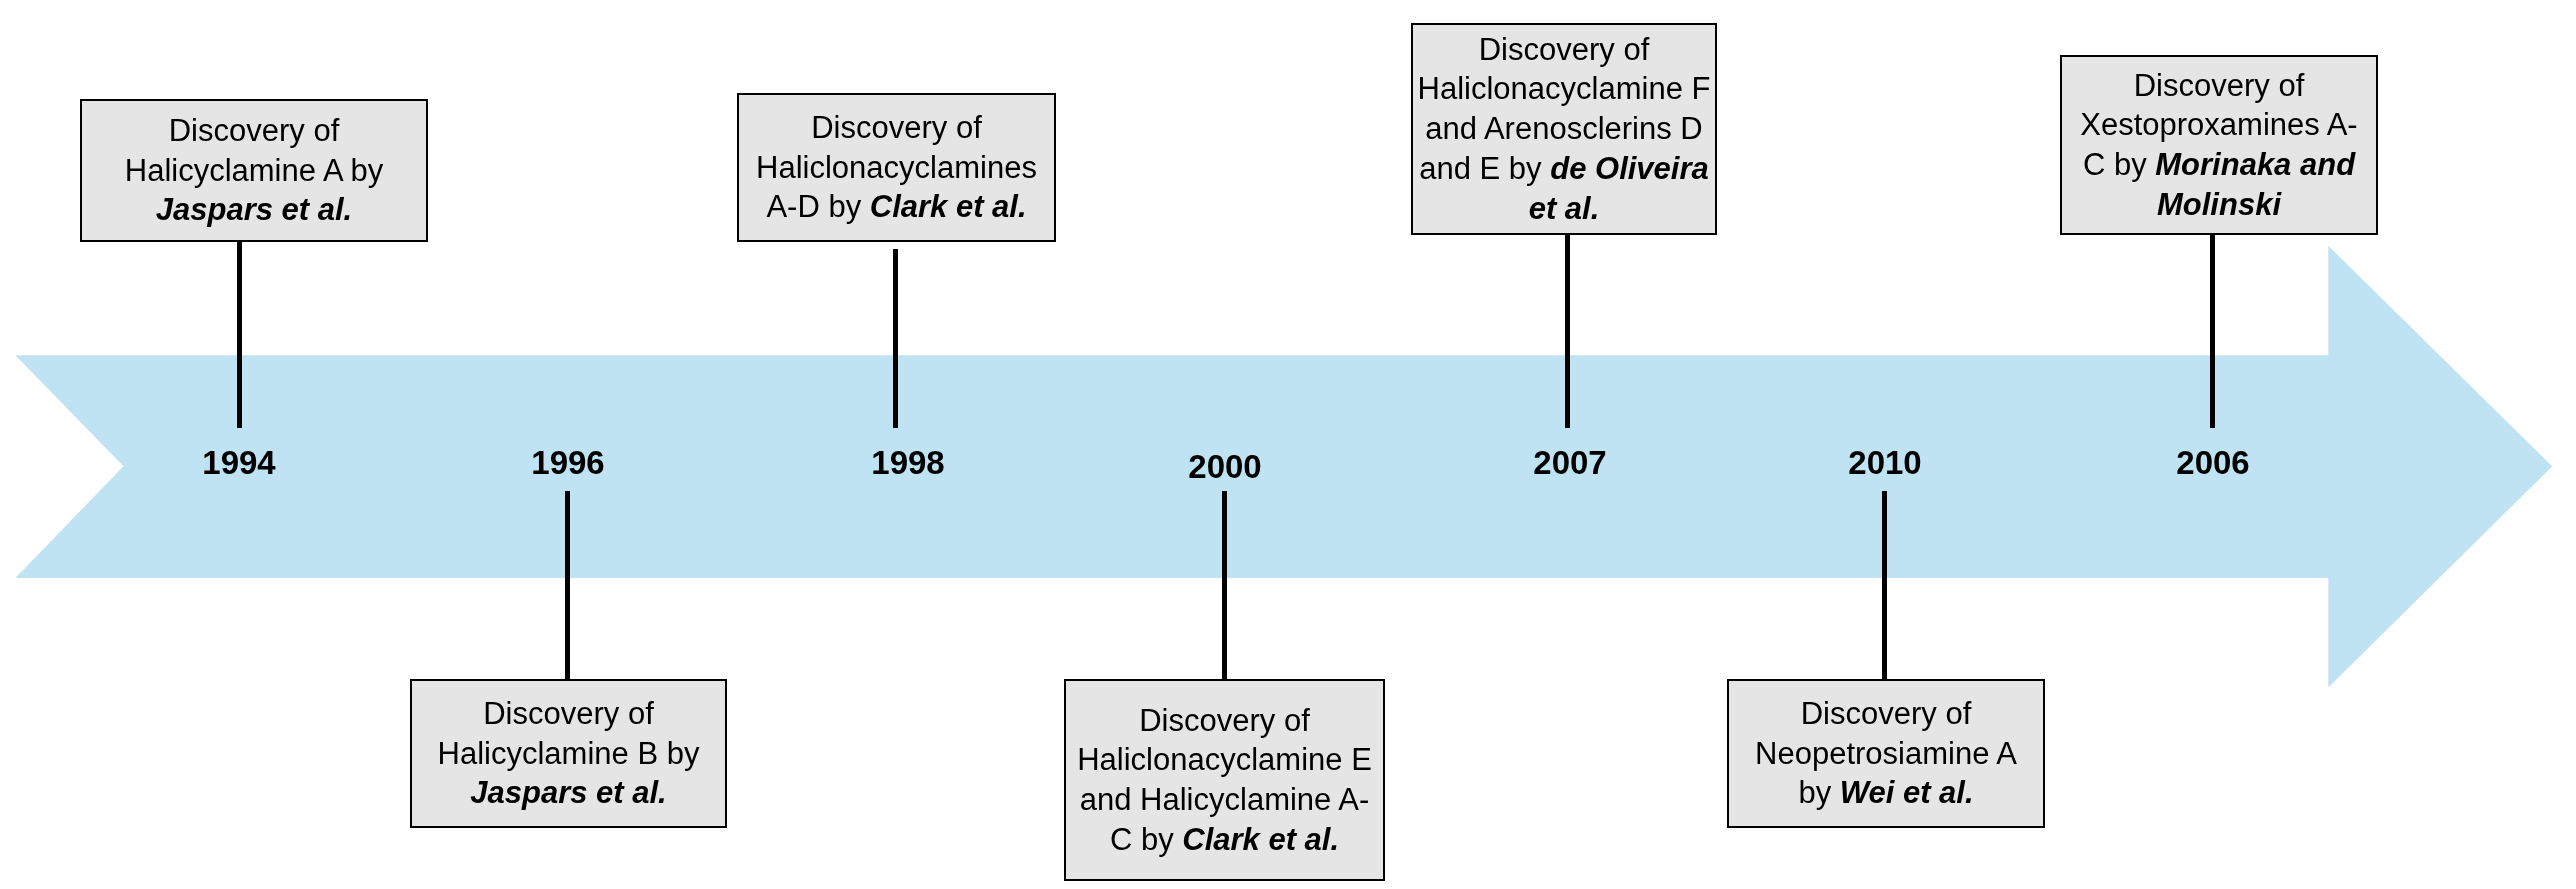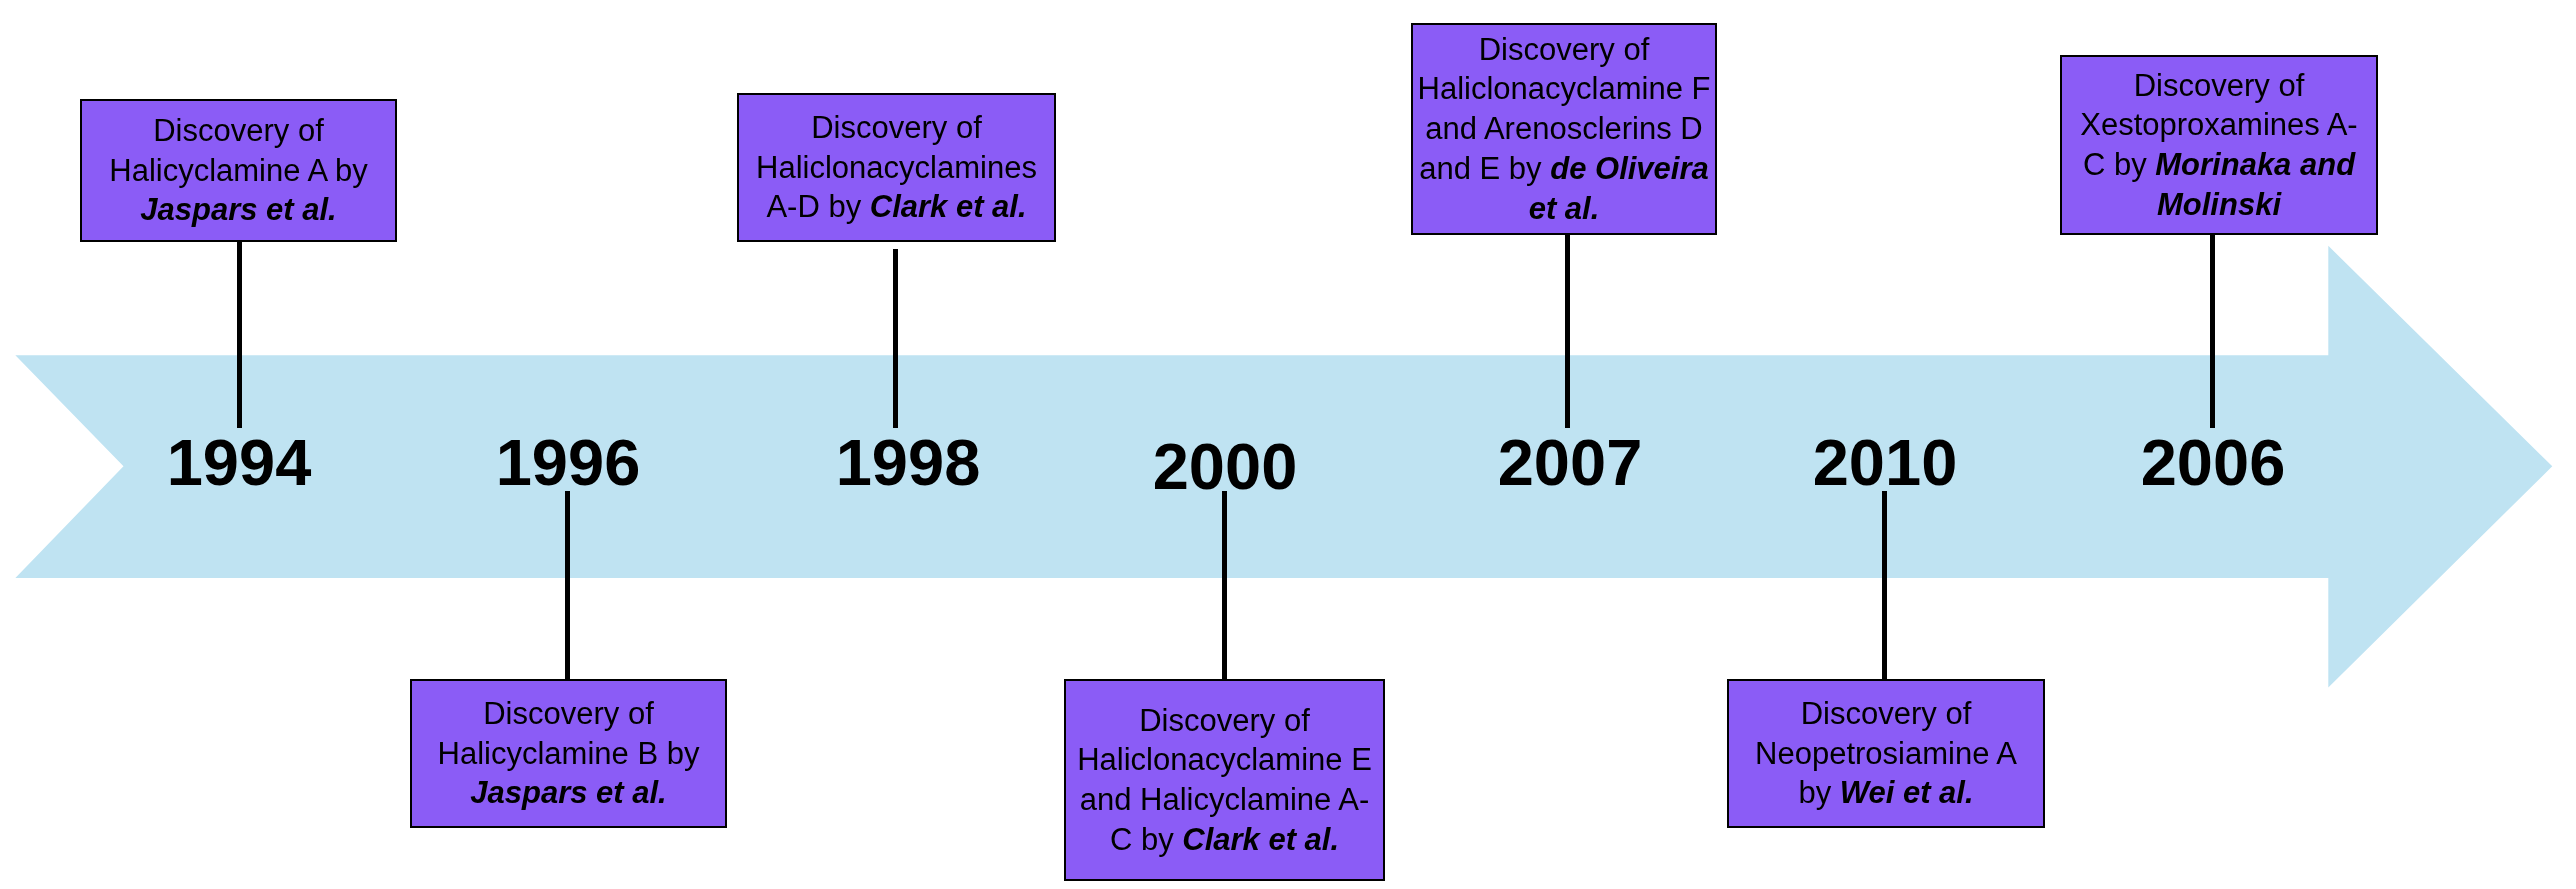--- a/index.html
+++ b/index.html
@@ -7,37 +7,37 @@
     position:relative;
     width:2576px;height:890px;
     background:#ffffff;
     font-family:"Liberation Sans",sans-serif;
     overflow:hidden;
   }
   .arrow-svg{position:absolute;left:0;top:0;width:2576px;height:890px;}
   .event-box{
     position:absolute;
     box-sizing:border-box;
-    background:#8b5cf6;
+    background:#e5e5e5;
     border:2.1px solid #000000;
     display:flex;align-items:center;justify-content:center;
     text-align:center;
     font-size:31px;line-height:1.28;color:#000000;
     padding:0 9.8px;
     z-index:3;
   }
   .event-box.tight{padding:0 4.2px;}
   .event-text{display:inline;}
   .event-author{font-weight:bold;font-style:italic;}
   .connector{
     position:absolute;width:4.9px;background:#000000;z-index:2;
   }
   .year{
     position:absolute;transform:translateX(-50%);
-    font-size:65px;line-height:51px;font-weight:bold;
+    font-size:33px;line-height:51px;font-weight:bold;
     color:#000000;white-space:nowrap;z-index:2;
   }
 </style>
 </head>
 <body>
 
 <div class="stage">
 
   <svg class="arrow-svg" viewBox="0 0 3692 1275" xmlns="http://www.w3.org/2000/svg" aria-hidden="true">
     <polygon points="22,509 3337,509 3337,352 3658,668 3337,985 3337,828 22,828 177,668" fill="#bfe3f2"></polygon>
@@ -52,21 +52,21 @@
   <div class="connector" style="left:2210px;top:235px;height:193px;"></div>
 
   <div class="year" style="left:239px;top:437px;">1994</div>
   <div class="year" style="left:568px;top:437px;">1996</div>
   <div class="year" style="left:896px;top:437px;margin-left:12px;">1998</div>
   <div class="year" style="left:1225px;top:441px;">2000</div>
   <div class="year" style="left:1570px;top:437px;">2007</div>
   <div class="year" style="left:1885px;top:437px;">2010</div>
   <div class="year" style="left:2213px;top:437px;">2006</div>
 
-  <div class="event-box" style="left:80px;top:99px;width:317px;height:143px;">
+  <div class="event-box" style="left:80px;top:99px;width:348px;height:143px;">
     <div>
       <span class="event-text">Discovery of Halicyclamine A by</span>
       <em class="event-author">Jaspars et al.</em>
     </div>
   </div>
 
   <div class="event-box" style="left:410px;top:679px;width:317px;height:149px;">
     <div>
       <span class="event-text">Discovery of Halicyclamine B by</span>
       <em class="event-author">Jaspars et al.</em>

